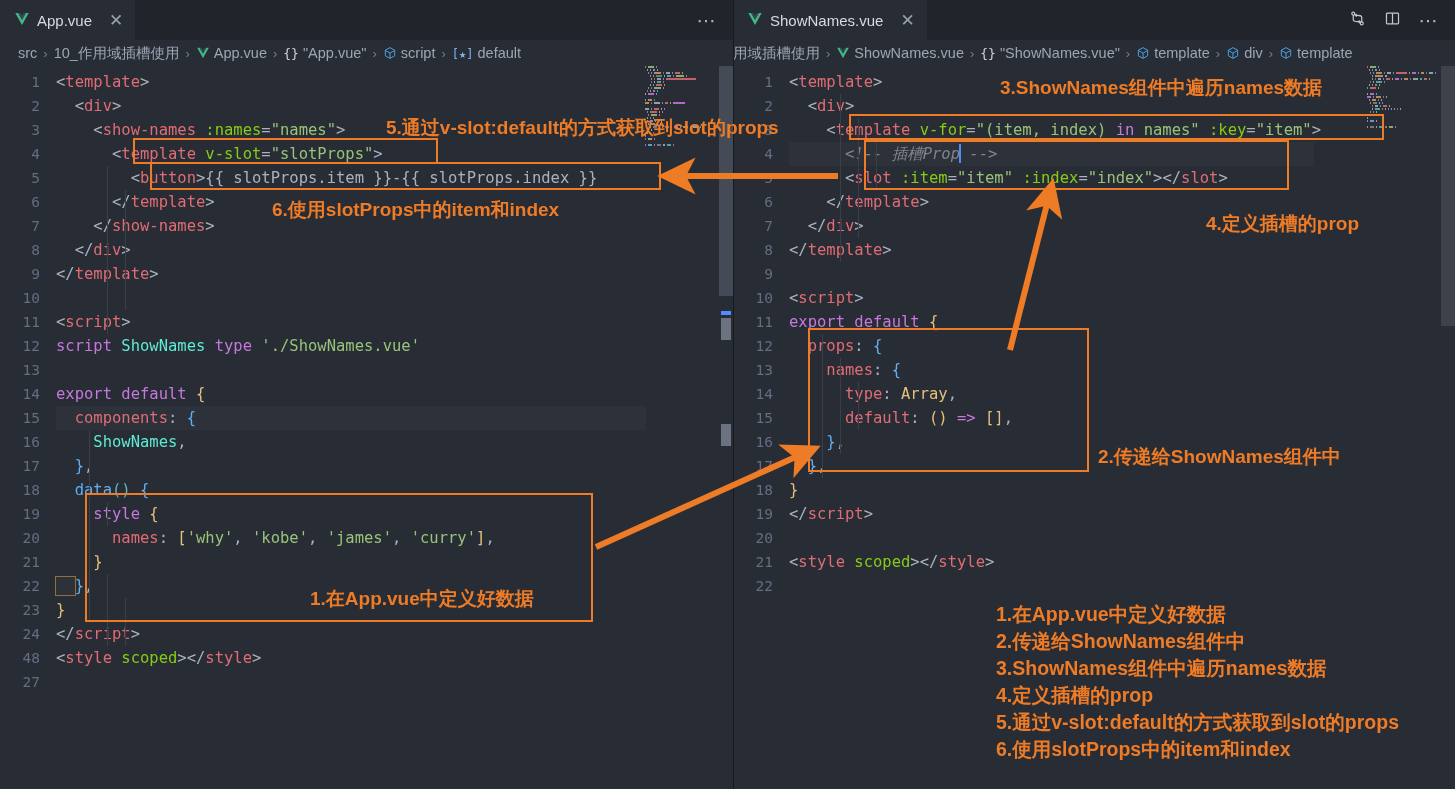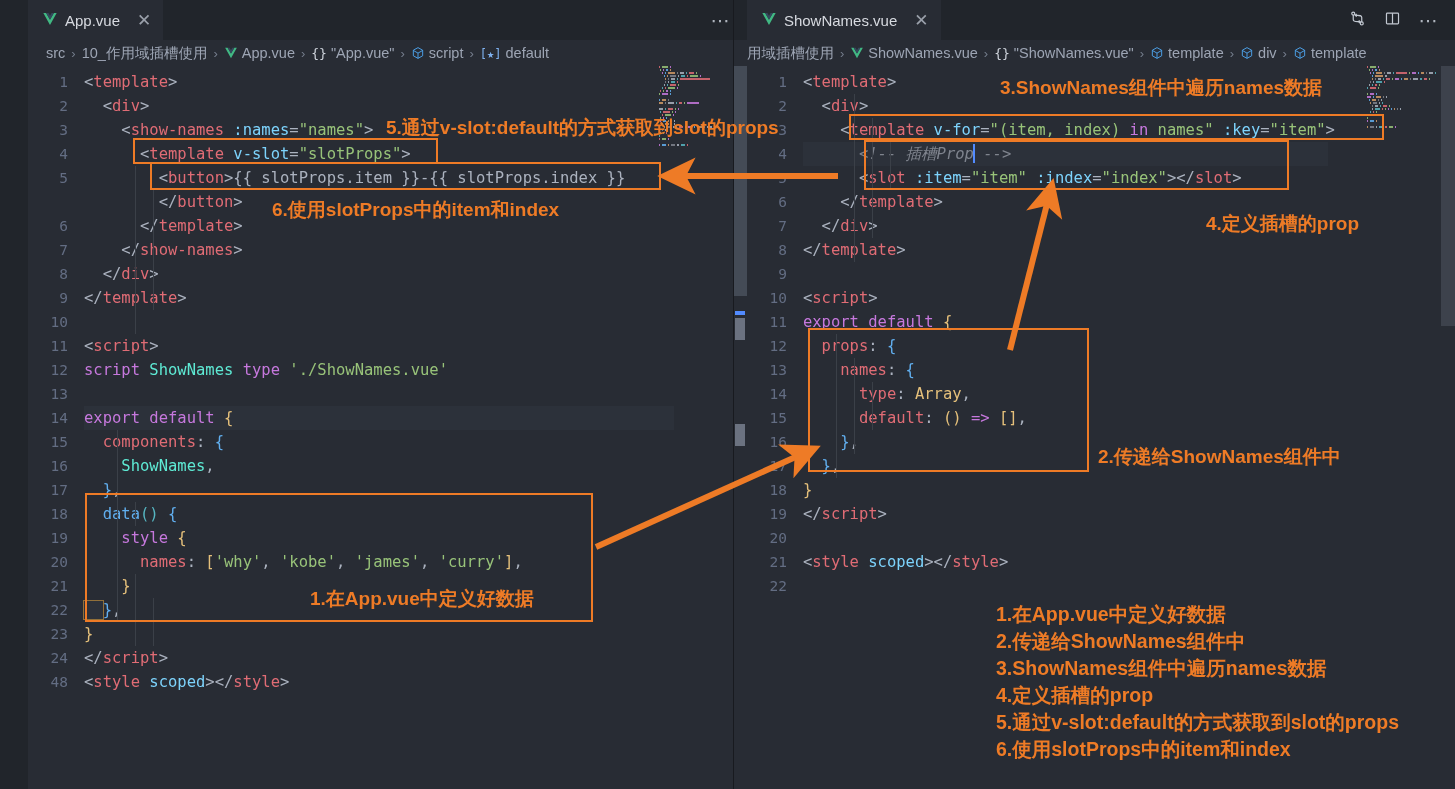--- a/index.html
+++ b/index.html
@@ -17,21 +17,21 @@
     display: flex;
   }
 
   
   .pane {
     position: relative;
     height: 789px;
     background: #282c34;
     overflow: hidden;
   }
-  .pane-left  { width: 733px; margin-left: 28px; }
+  .pane-left  { width: 733px; }
   .pane-right { width: 722px; }
   .pane-divider {
     position: absolute; top: 0; left: 733px;
     width: 1px; height: 789px;
     background: #181a1f;
     z-index: 30;
   }
 
   
   .tabbar {
@@ -119,21 +119,21 @@
 
   .hl-line {
     position: absolute; left: 56px;
     height: 24px;
     background: #2c313a;
   }
 
   
   .t-tag   { color: #e06c75; }
   .t-brk   { color: #abb2bf; }
-  .t-attr  { color: #7dd3fc; }
+  .t-attr  { color: #84cc16; }
   .t-str   { color: #98c379; }
   .t-kw    { color: #c678dd; }
   .t-fn    { color: #61afef; }
   .t-var   { color: #5eead4; }
   .t-plain { color: #abb2bf; }
   .t-prop  { color: #e06c75; }
   .t-cmt   { color: #7f848e; font-style: italic; }
   .t-yel   { color: #e5c07b; }
   .t-cyan  { color: #56b6c2; }
 
@@ -272,41 +272,41 @@
       </div>
 
     <div class="codearea">
       <div class="hl-line" style="top:340px; width:590px;"></div>
       <div class="code-lines" id="code-left">
           <div class="ln-row"><span class="ln-num">1</span><span class="ln-code"><span class="t-brk">&lt;</span><span class="t-tag">template</span><span class="t-brk">&gt;</span></span></div>
           <div class="ln-row"><span class="ln-num">2</span><span class="ln-code"><span class="t-plain">  </span><span class="t-brk">&lt;</span><span class="t-tag">div</span><span class="t-brk">&gt;</span></span></div>
           <div class="ln-row"><span class="ln-num">3</span><span class="ln-code"><span class="t-plain">    </span><span class="t-brk">&lt;</span><span class="t-tag">show-names</span><span class="t-plain"> </span><span class="t-attr">:names</span><span class="t-brk">=</span><span class="t-str">"names"</span><span class="t-brk">&gt;</span></span></div>
           <div class="ln-row"><span class="ln-num">4</span><span class="ln-code"><span class="t-plain">      </span><span class="t-brk">&lt;</span><span class="t-tag">template</span><span class="t-plain"> </span><span class="t-attr">v-slot</span><span class="t-brk">=</span><span class="t-str">"slotProps"</span><span class="t-brk">&gt;</span></span></div>
           <div class="ln-row"><span class="ln-num">5</span><span class="ln-code"><span class="t-plain">        </span><span class="t-brk">&lt;</span><span class="t-tag">button</span><span class="t-brk">&gt;</span><span class="t-plain">{{ slotProps.item }}-{{ slotProps.index }}</span></span></div>
-          <div class="ln-row"><span class="ln-num"></span><span class="ln-code"><span class="t-plain">        </span><span class="t-brk">&lt;/</span><span class="t-tag">button</span><span class="t-brk">&gt;</span></span></div>
           <div class="ln-row"><span class="ln-num">6</span><span class="ln-code"><span class="t-plain">      </span><span class="t-brk">&lt;/</span><span class="t-tag">template</span><span class="t-brk">&gt;</span></span></div>
           <div class="ln-row"><span class="ln-num">7</span><span class="ln-code"><span class="t-plain">    </span><span class="t-brk">&lt;/</span><span class="t-tag">show-names</span><span class="t-brk">&gt;</span></span></div>
           <div class="ln-row"><span class="ln-num">8</span><span class="ln-code"><span class="t-plain">  </span><span class="t-brk">&lt;/</span><span class="t-tag">div</span><span class="t-brk">&gt;</span></span></div>
           <div class="ln-row"><span class="ln-num">9</span><span class="ln-code"><span class="t-brk">&lt;/</span><span class="t-tag">template</span><span class="t-brk">&gt;</span></span></div>
           <div class="ln-row"><span class="ln-num">10</span><span class="ln-code"></span></div>
           <div class="ln-row"><span class="ln-num">11</span><span class="ln-code"><span class="t-brk">&lt;</span><span class="t-tag">script</span><span class="t-brk">&gt;</span></span></div>
           <div class="ln-row"><span class="ln-num">12</span><span class="ln-code"><span class="t-kw">script</span><span class="t-plain"> </span><span class="t-var">ShowNames</span><span class="t-plain"> </span><span class="t-kw">type</span><span class="t-plain"> </span><span class="t-str">'./ShowNames.vue'</span></span></div>
           <div class="ln-row"><span class="ln-num">13</span><span class="ln-code"></span></div>
           <div class="ln-row"><span class="ln-num">14</span><span class="ln-code"><span class="t-kw">export</span><span class="t-plain"> </span><span class="t-kw">default</span><span class="t-plain"> </span><span class="t-yel">{</span></span></div>
           <div class="ln-row"><span class="ln-num">15</span><span class="ln-code"><span class="t-plain">  </span><span class="t-prop">components</span><span class="t-plain">: </span><span class="t-fn">{</span></span></div>
           <div class="ln-row"><span class="ln-num">16</span><span class="ln-code"><span class="t-plain">    </span><span class="t-var">ShowNames</span><span class="t-plain">,</span></span></div>
           <div class="ln-row"><span class="ln-num">17</span><span class="ln-code"><span class="t-plain">  </span><span class="t-fn">}</span><span class="t-plain">,</span></span></div>
           <div class="ln-row"><span class="ln-num">18</span><span class="ln-code"><span class="t-plain">  </span><span class="t-fn">data</span><span class="t-cyan">()</span><span class="t-plain"> </span><span class="t-fn">{</span></span></div>
           <div class="ln-row"><span class="ln-num">19</span><span class="ln-code"><span class="t-plain">    </span><span class="t-kw">style</span><span class="t-plain"> </span><span class="t-yel">{</span></span></div>
           <div class="ln-row"><span class="ln-num">20</span><span class="ln-code"><span class="t-plain">      </span><span class="t-prop">names</span><span class="t-plain">: </span><span class="t-yel">[</span><span class="t-str">'why'</span><span class="t-plain">, </span><span class="t-str">'kobe'</span><span class="t-plain">, </span><span class="t-str">'james'</span><span class="t-plain">, </span><span class="t-str">'curry'</span><span class="t-yel">]</span><span class="t-plain">,</span></span></div>
           <div class="ln-row"><span class="ln-num">21</span><span class="ln-code"><span class="t-plain">    </span><span class="t-yel">}</span></span></div>
           <div class="ln-row"><span class="ln-num">22</span><span class="ln-code"><span class="t-plain brkmatch">  </span><span class="t-fn">}</span><span class="t-plain">,</span></span></div>
           <div class="ln-row"><span class="ln-num">23</span><span class="ln-code"><span class="t-yel">}</span></span></div>
           <div class="ln-row"><span class="ln-num">24</span><span class="ln-code"><span class="t-brk">&lt;/</span><span class="t-tag">script</span><span class="t-brk">&gt;</span></span></div>
           <div class="ln-row"><span class="ln-num">48</span><span class="ln-code"><span class="t-brk">&lt;</span><span class="t-tag">style</span><span class="t-plain"> </span><span class="t-attr">scoped</span><span class="t-brk">&gt;&lt;/</span><span class="t-tag">style</span><span class="t-brk">&gt;</span></span></div>
+          <div class="ln-row"><span class="ln-num">27</span><span class="ln-code"></span></div>
         </div>
 
       <div class="indent-guide" style="left:107px; top:100px;  height:168px;"></div>
       <div class="indent-guide" style="left:125px; top:124px;  height:120px;"></div>
       <div class="indent-guide" style="left:89px;  top:364px;  height:192px;"></div>
       <div class="indent-guide" style="left:107px; top:436px;  height:24px;"></div>
       <div class="indent-guide" style="left:107px; top:508px;  height:72px;"></div>
       <div class="indent-guide" style="left:125px; top:532px;  height:48px;"></div>
 
       <div class="minimap" id="mm-left">

